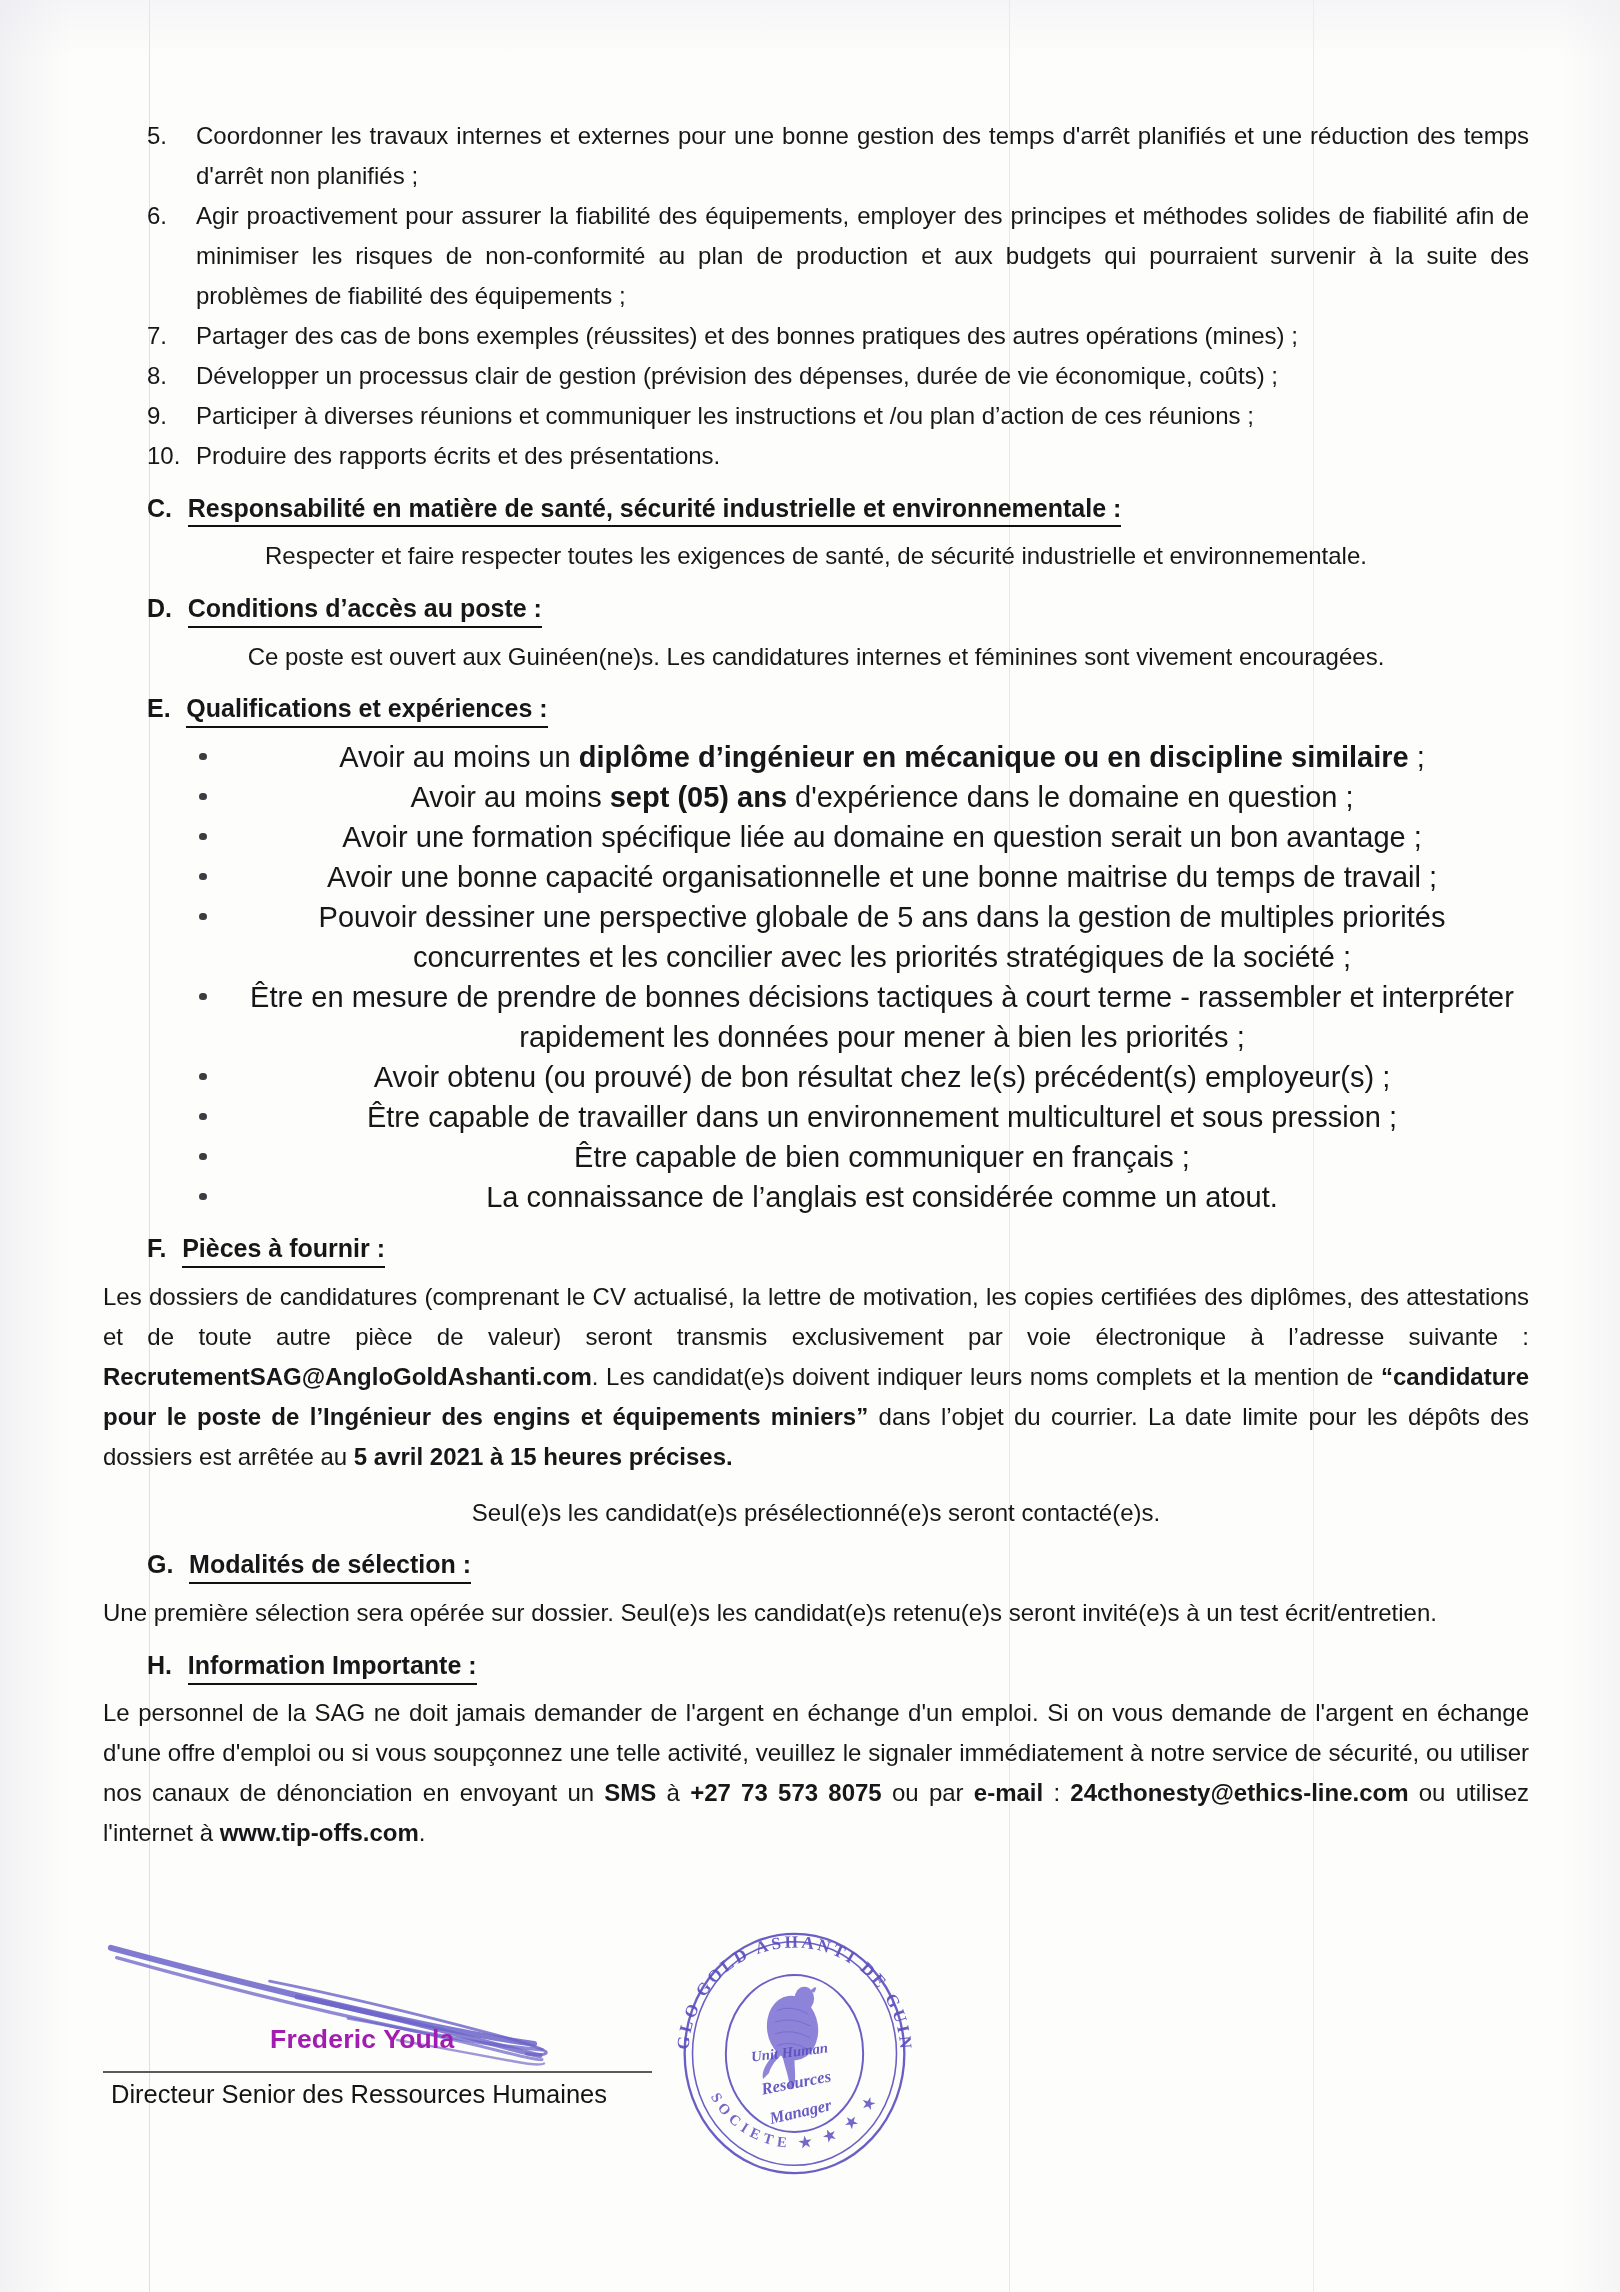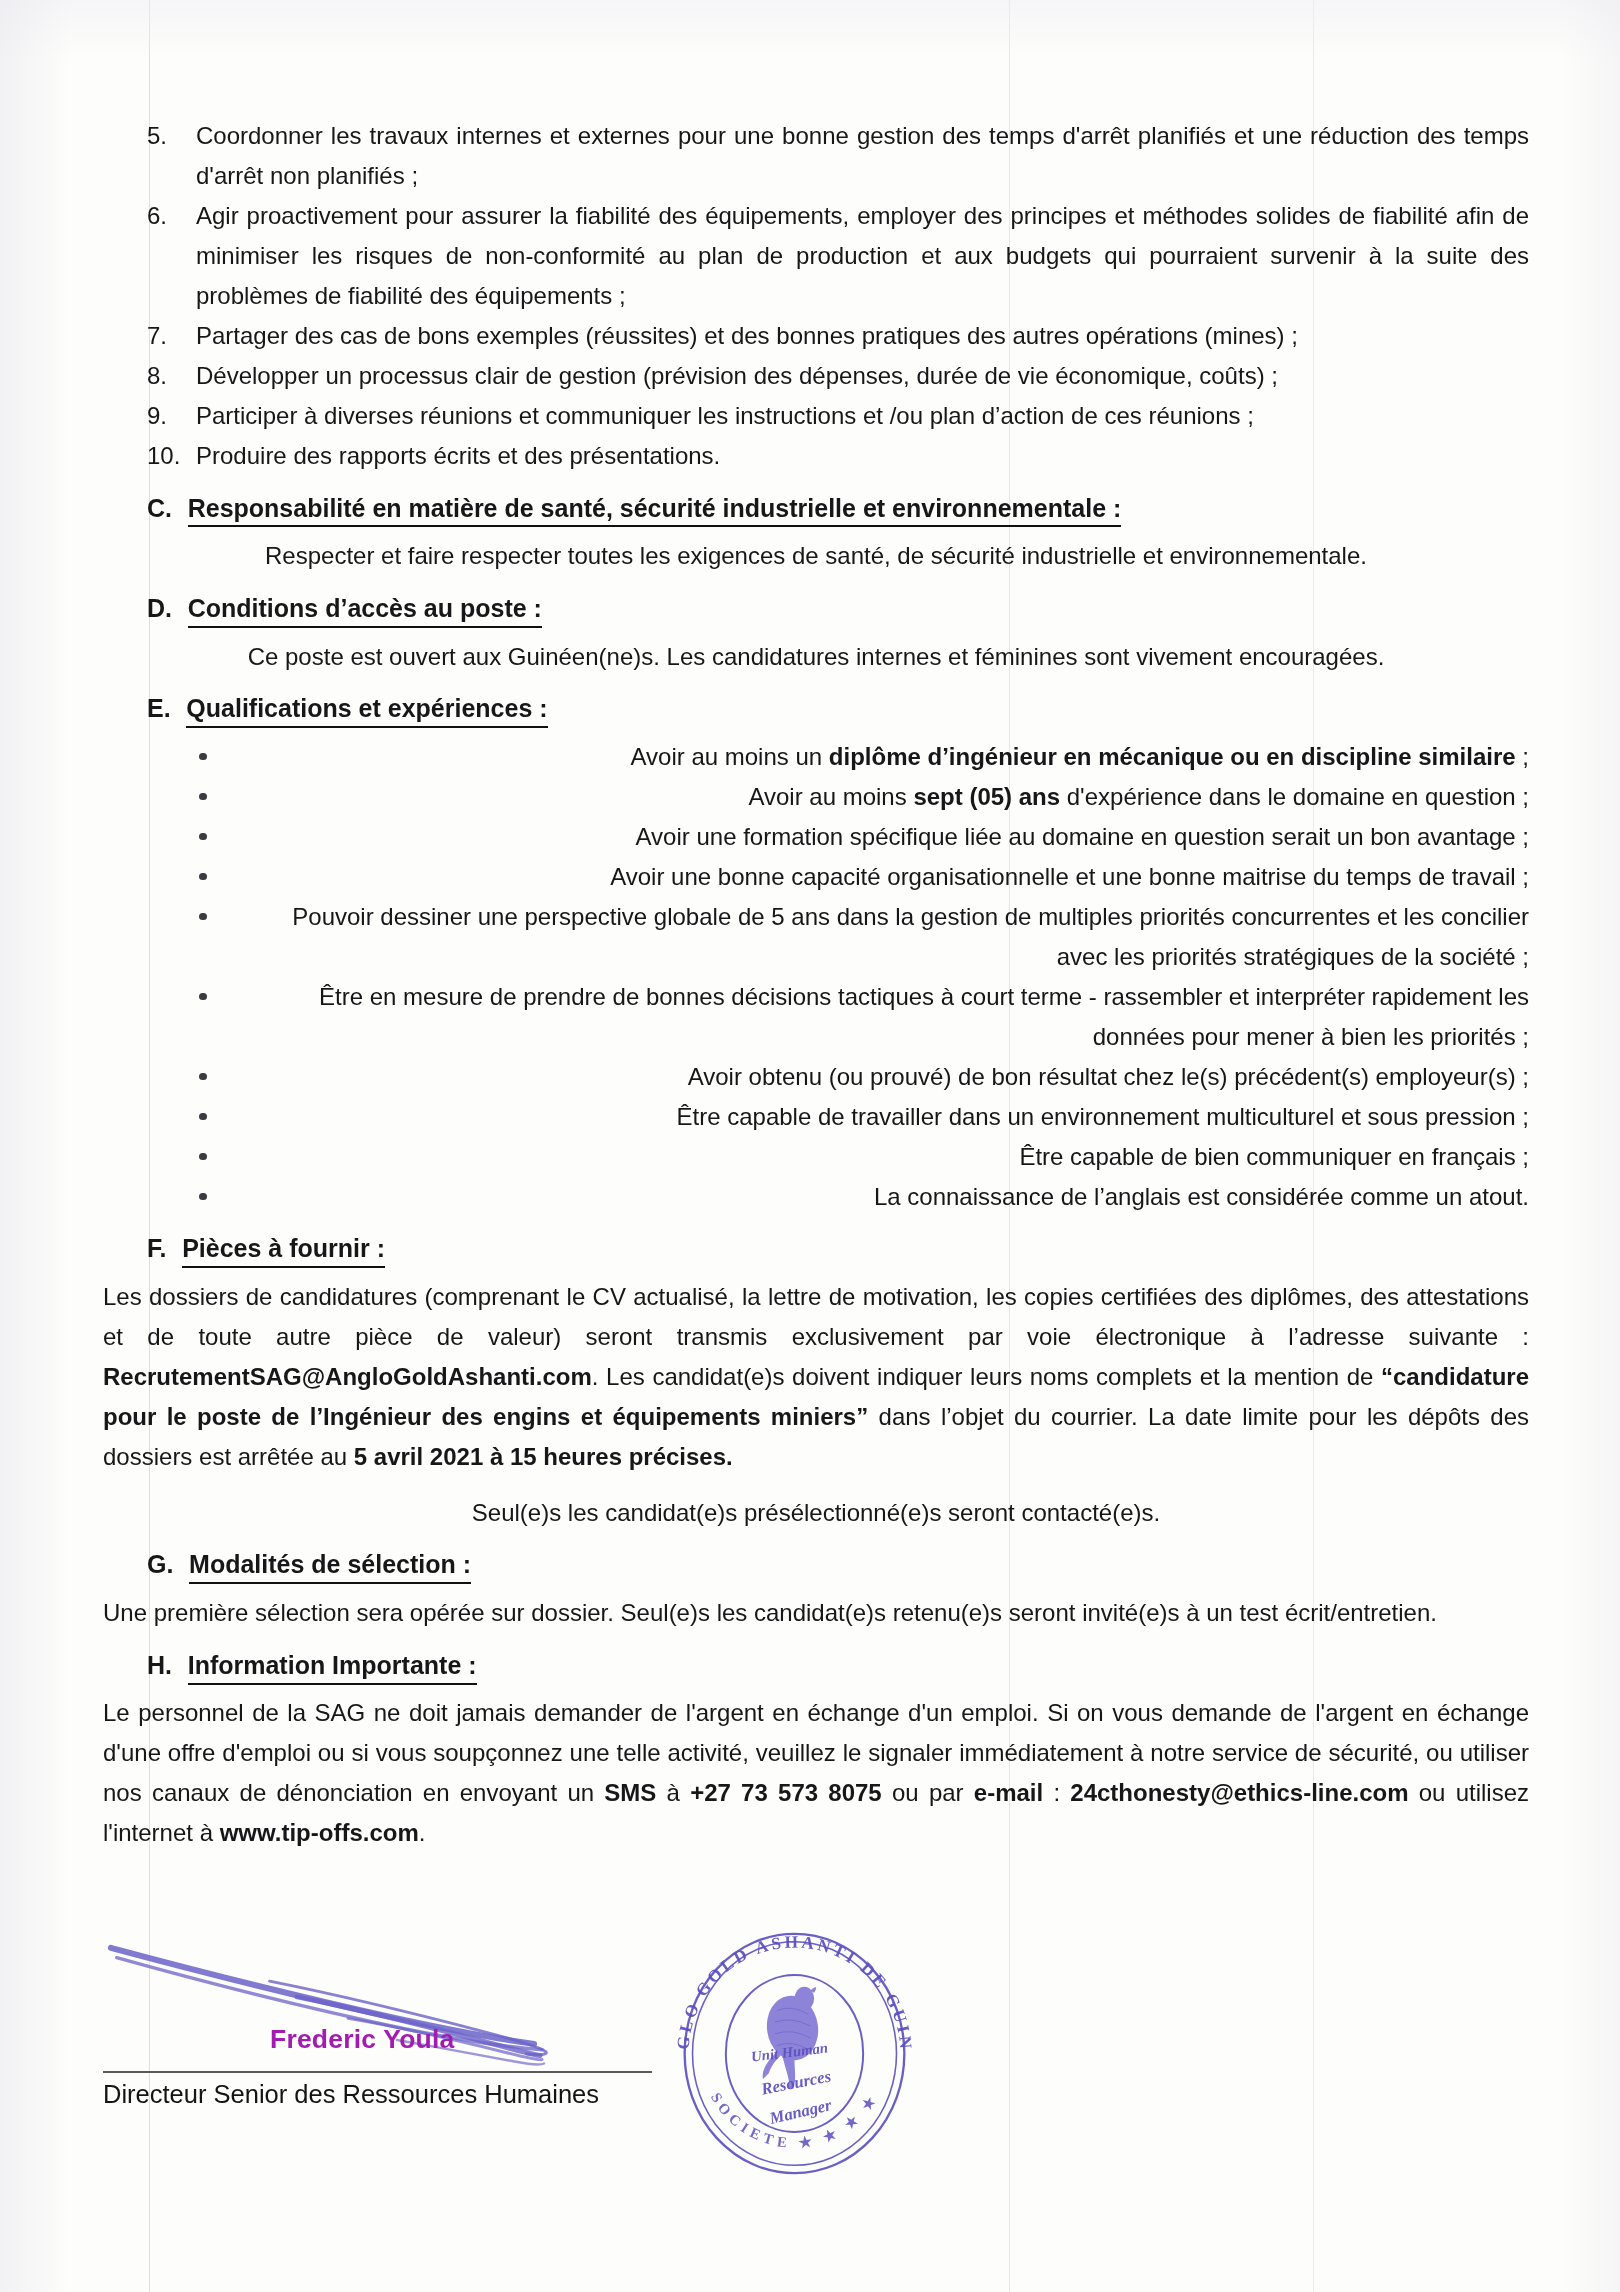--- a/index.html
+++ b/index.html
@@ -108,23 +108,23 @@
 
   
   ul.bullets {
     list-style: none;
     margin: 3.9px 0 0 0;
     padding: 0;
   }
   ul.bullets > li {
     position: relative;
     padding-left: 132px;
-    font-size: 24px;
+    font-size: 29px;
     line-height: 40px;
-    text-align: right;
+    text-align: center;
   }
   ul.bullets > li .dot {
     position: absolute;
     left: 96px;
     top: 15.7px;
     width: 7.8px;
     height: 7.8px;
     border-radius: 50%;
     background: #3b3b40;
   }
@@ -152,21 +152,21 @@
   .sig-rule {
     position: absolute;
     left: 0;
     top: 125px;
     width: 549px;
     height: 2px;
     background: #5a5a5a;
   }
   .sig-title {
     position: absolute;
-    left: 0;
+    left: 8px;
     top: 134px;
     font-size: 25.5px;
     color: #141414;
   }
   .sig-ink {
     position: absolute;
     left: 0;
     top: -9.8px;
     width: 588px;
     height: 157px;

